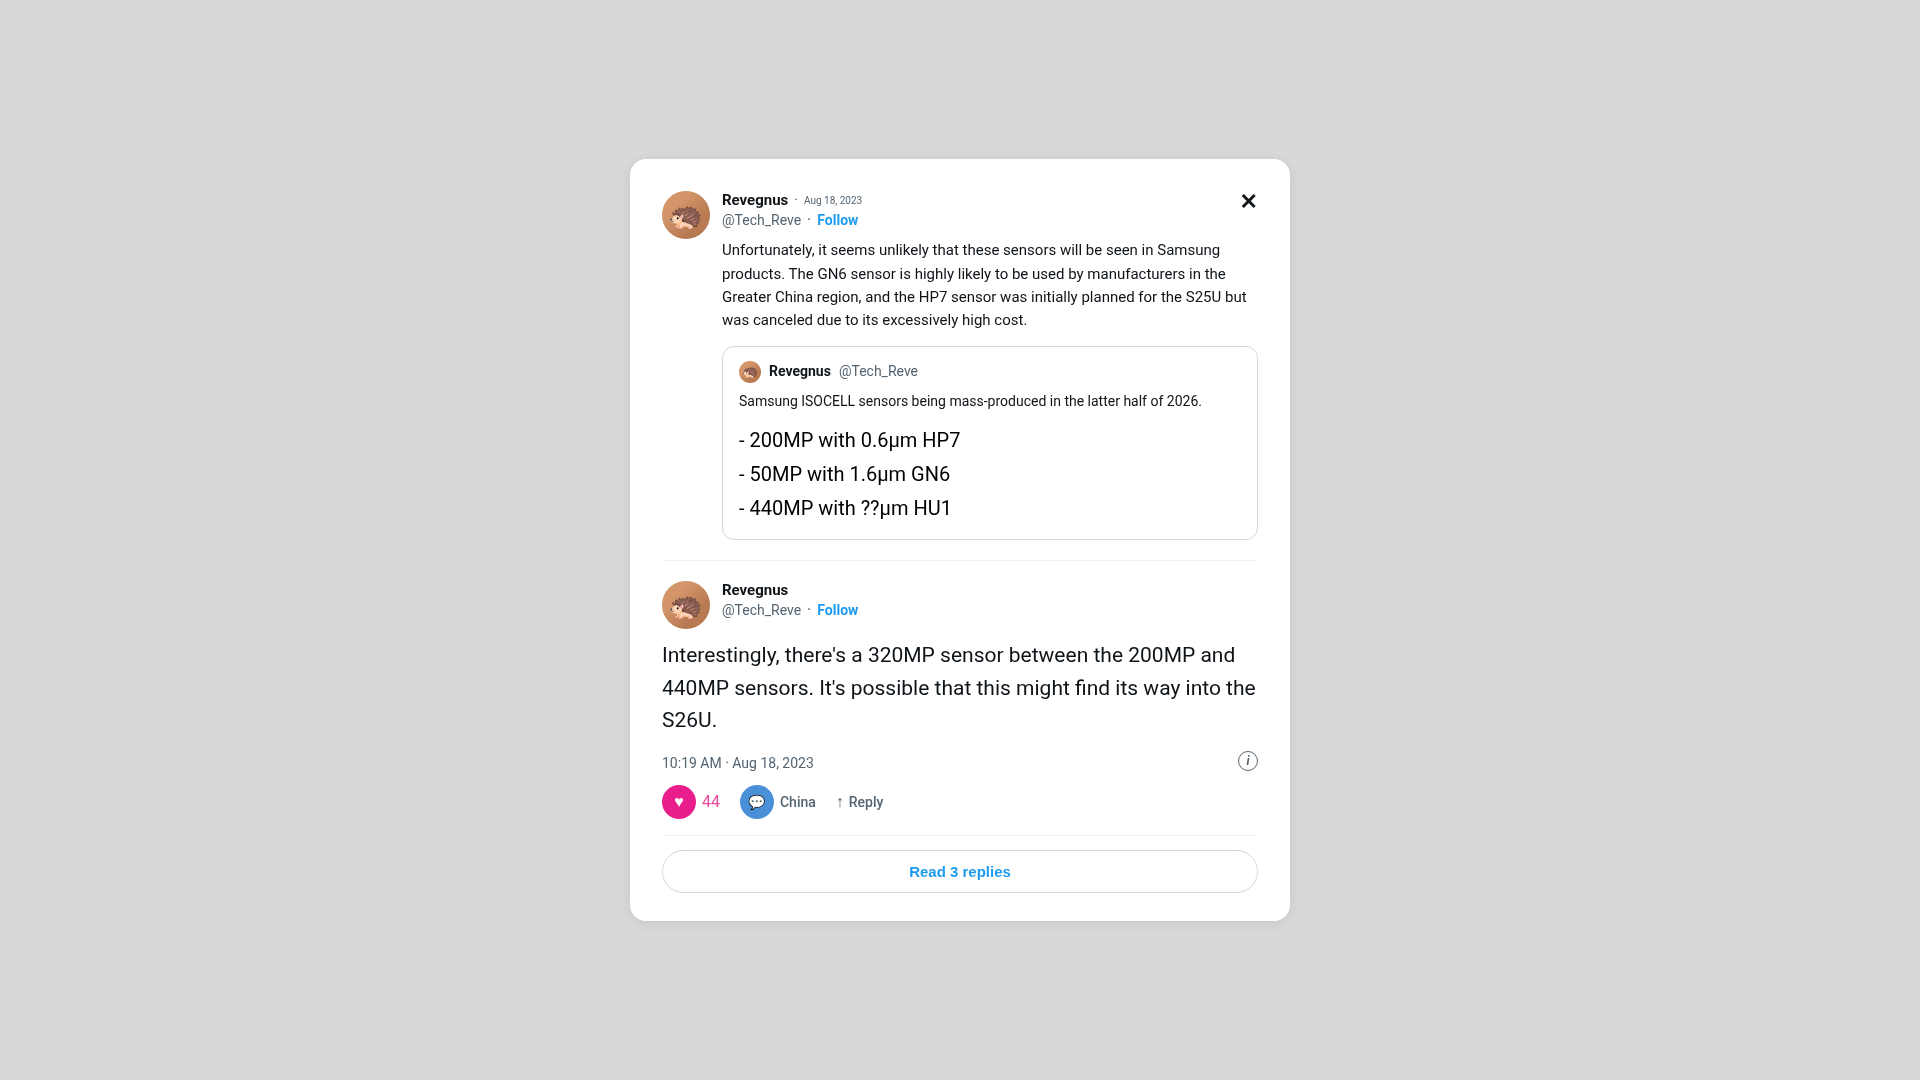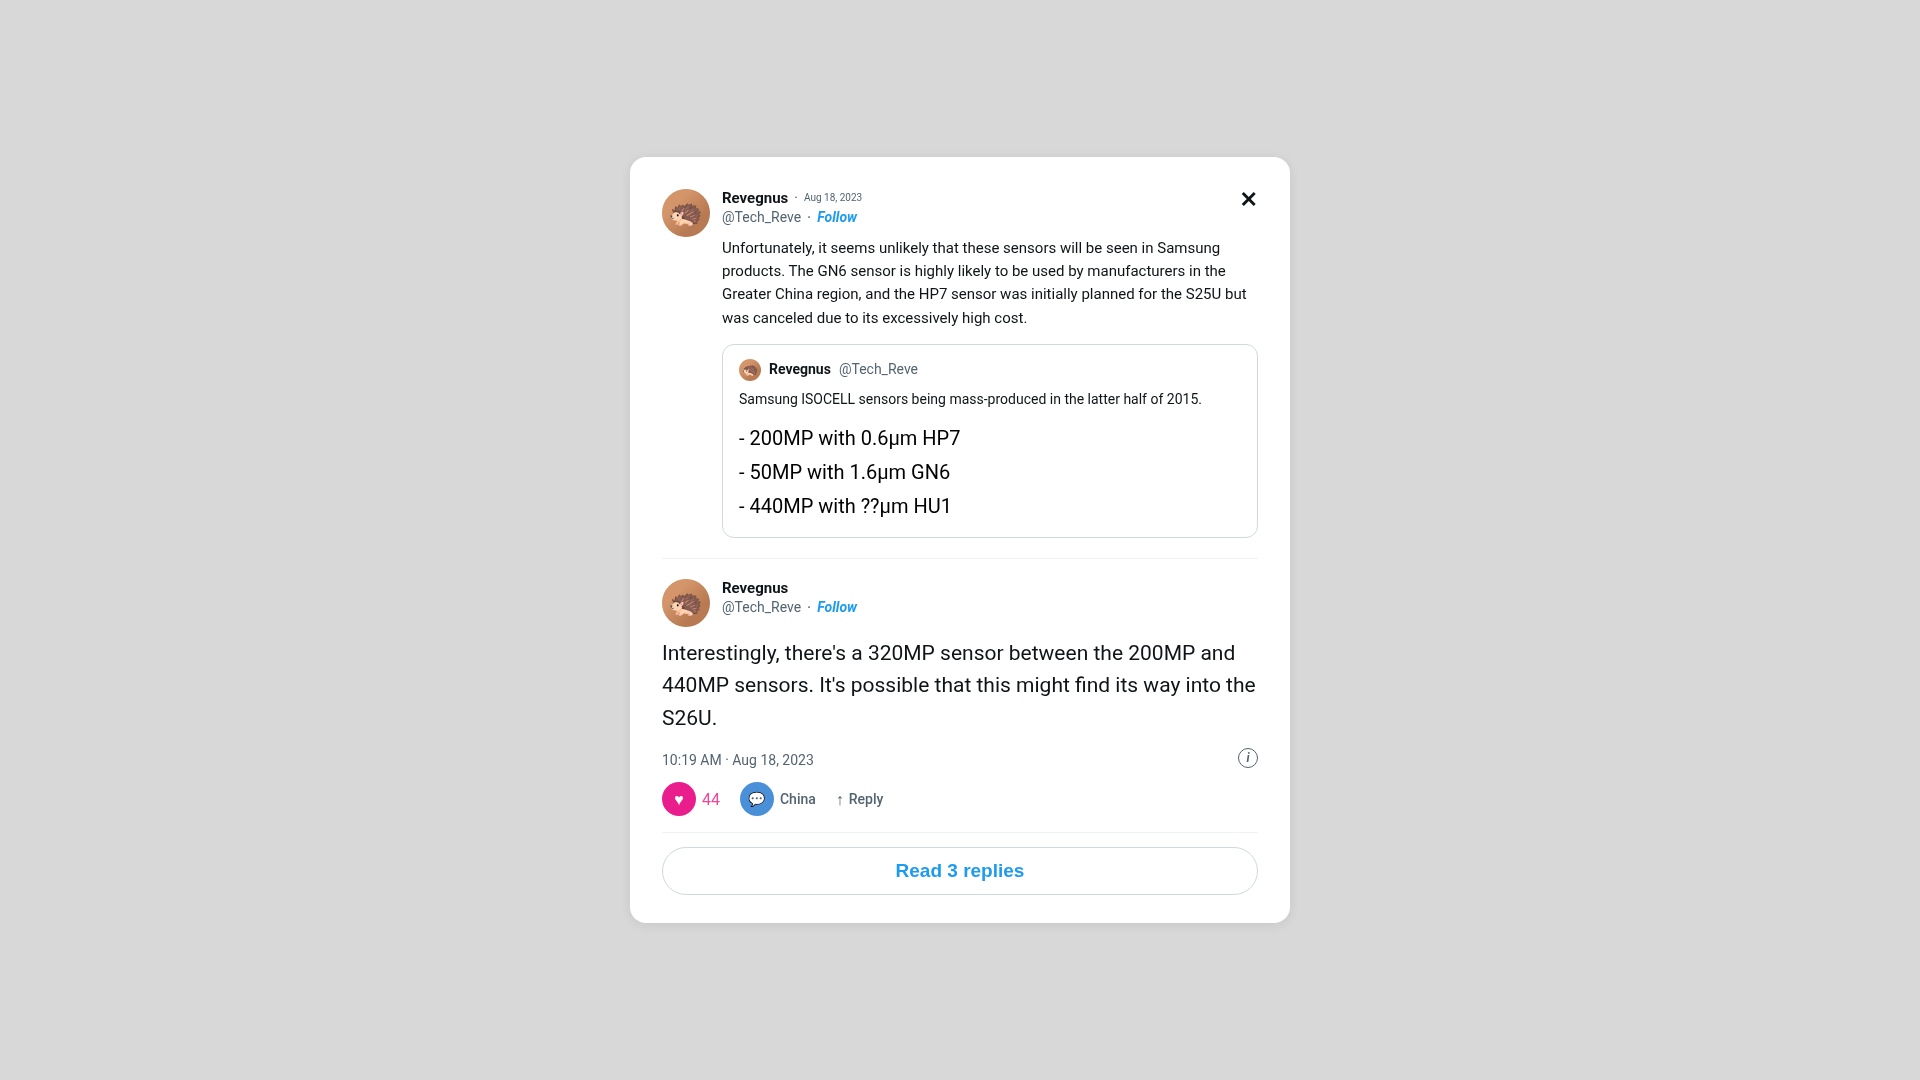--- a/index.html
+++ b/index.html
@@ -94,21 +94,20 @@
       color: #536471;
       font-size: 14px;
     }
 
     .follow-btn {
       color: #1d9bf0;
       font-size: 14px;
       font-weight: 700;
       cursor: pointer;
       text-decoration: none;
-      font-style: italic;
     }
 
     .x-logo {
       position: absolute;
       top: 0;
       right: 0;
       font-size: 22px;
       font-weight: 900;
       color: #0f1419;
       line-height: 1;
@@ -282,21 +281,21 @@
     .read-replies-btn {
       display: block;
       width: 100%;
       margin-top: 14px;
       padding: 12px;
       background: #ffffff;
       border: 1px solid #cfd9de;
       border-radius: 9999px;
       text-align: center;
       color: #1d9bf0;
-      font-size: 19px;
+      font-size: 15px;
       font-weight: 600;
       cursor: pointer;
     }
   </style>
 </head>
 <body>
 
 <div class="card">
 
   <div class="tweet-header">
@@ -321,21 +320,21 @@
   <div class="tweet-body">
     <p>Unfortunately, it seems unlikely that these sensors will be seen in Samsung products. The GN6 sensor is highly likely to be used by manufacturers in the Greater China region, and the HP7 sensor was initially planned for the S25U but was canceled due to its excessively high cost.</p>
 
     <div class="quoted-tweet">
       <div class="quoted-header">
         <div class="quoted-avatar">🦔</div>
         <span class="quoted-author-name">Revegnus</span>
         <span class="quoted-handle">@Tech_Reve</span>
       </div>
       <div class="quoted-body">
-        <p>Samsung ISOCELL sensors being mass-produced in the latter half of 2015.</p>
+        <p>Samsung ISOCELL sensors being mass-produced in the latter half of 2026.</p>
         <div class="quoted-list">
           <div>- 200MP with 0.6μm HP7</div>
           <div>- 50MP with 1.6μm GN6</div>
           <div>- 440MP with ??μm HU1</div>
         </div>
       </div>
     </div>
   </div>
 
   <div class="divider"></div>

